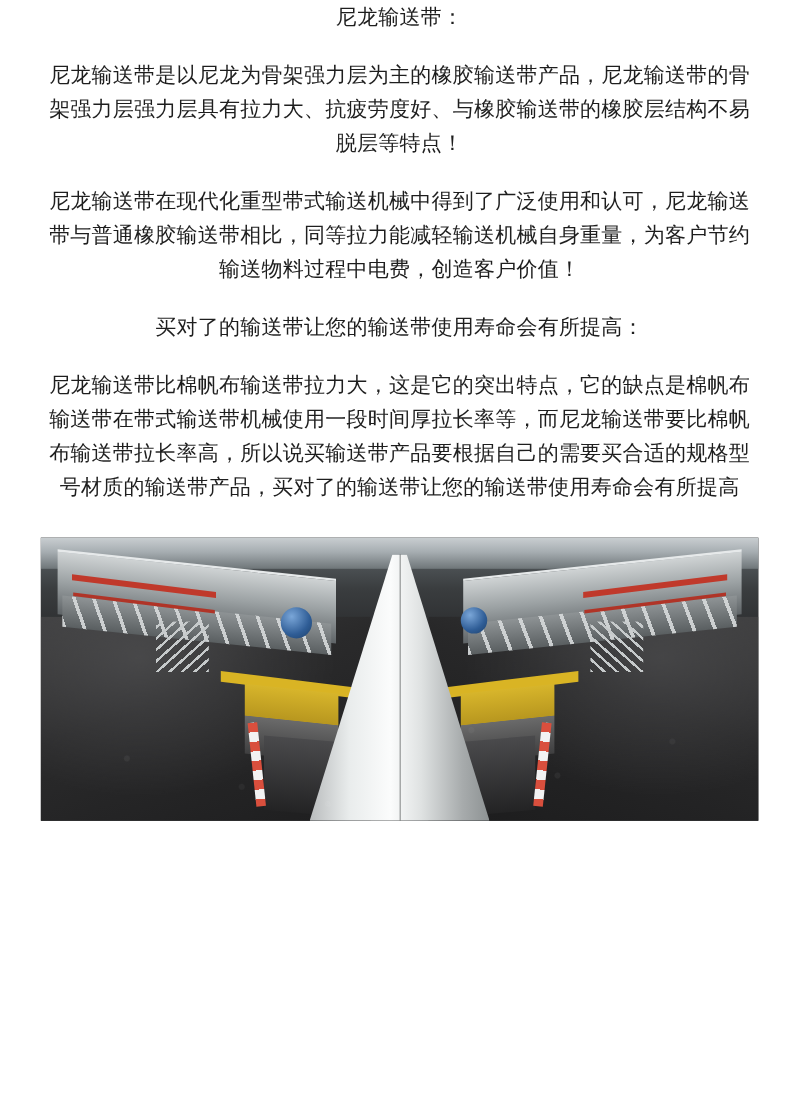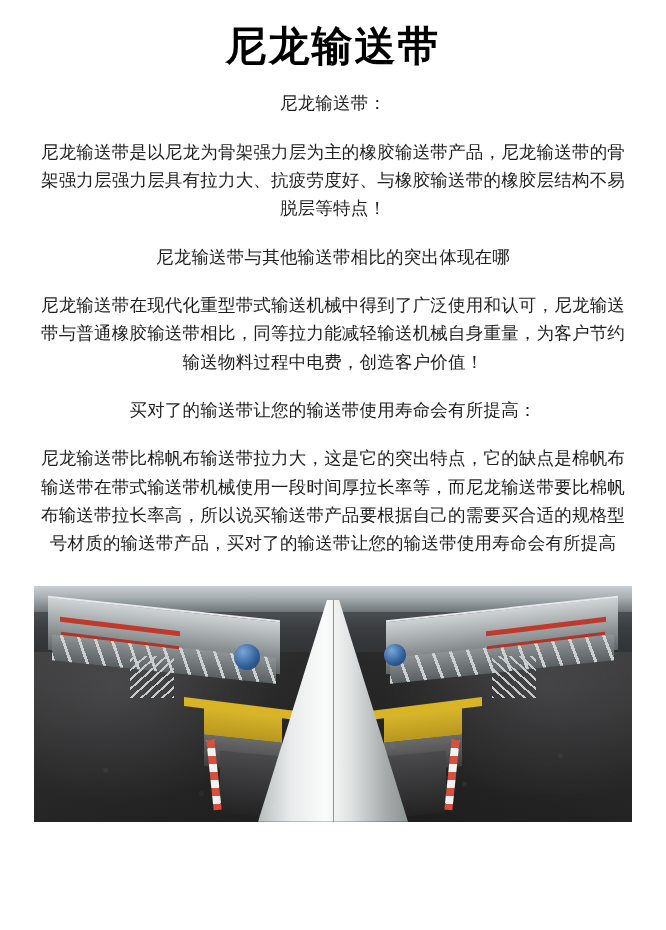--- a/index.html
+++ b/index.html
@@ -239,26 +239,24 @@
       radial-gradient(circle at 40% 94%, rgba(255,255,255,0.04) 0 2px, rgba(0,0,0,0) 3px),
       radial-gradient(circle at 60% 68%, rgba(255,255,255,0.035) 0 2px, rgba(0,0,0,0) 3px);
     pointer-events: none;
   }
 </style>
 </head>
 <body>
 
 <div class="page">
 
-  <h1 class="title">尼龙输送带</h1>
 
   <div class="content">
     <p class="para">尼龙输送带：</p>
     <p class="para">尼龙输送带是以尼龙为骨架强力层为主的橡胶输送带产品，尼龙输送带的骨架强力层强力层具有拉力大、抗疲劳度好、与橡胶输送带的橡胶层结构不易脱层等特点！</p>
-    <p class="para">尼龙输送带与其他输送带相比的突出体现在哪</p>
     <p class="para">尼龙输送带在现代化重型带式输送机械中得到了广泛使用和认可，尼龙输送带与普通橡胶输送带相比，同等拉力能减轻输送机械自身重量，为客户节约输送物料过程中电费，创造客户价值！</p>
     <p class="para">买对了的输送带让您的输送带使用寿命会有所提高：</p>
     <p class="para">尼龙输送带比棉帆布输送带拉力大，这是它的突出特点，它的缺点是棉帆布输送带在带式输送带机械使用一段时间厚拉长率等，而尼龙输送带要比棉帆布输送带拉长率高，所以说买输送带产品要根据自己的需要买合适的规格型号材质的输送带产品，买对了的输送带让您的输送带使用寿命会有所提高</p>
   </div>
 
   <div class="figure">
     <div class="photo">
       <div class="sky-strip"></div>
       <div class="ground-left"></div>
       <div class="ground-right"></div>

